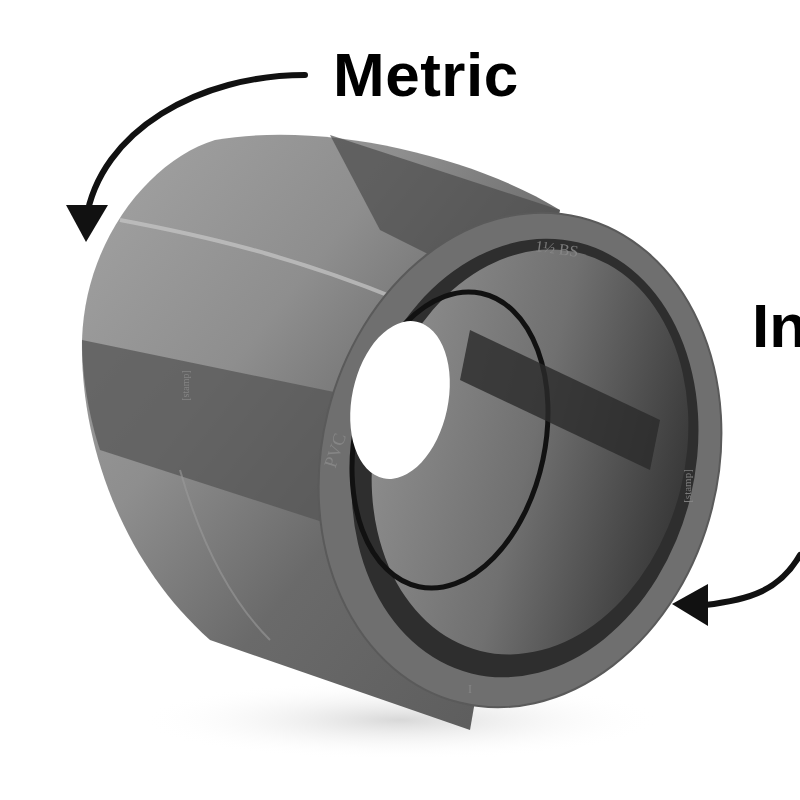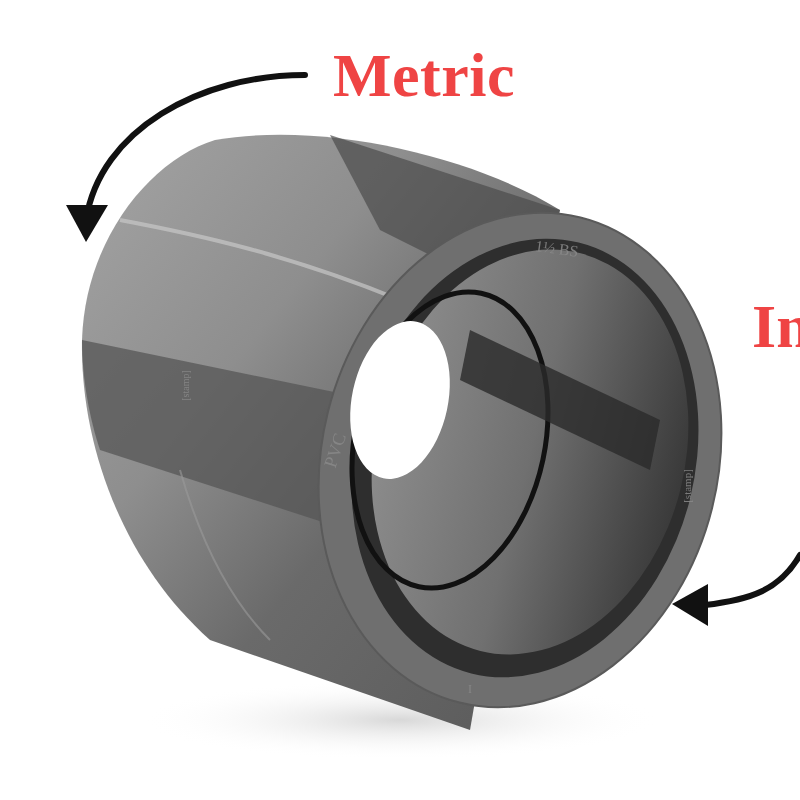--- a/index.html
+++ b/index.html
@@ -1,22 +1,22 @@
 <!DOCTYPE html>
 <html><head>
   <meta charset="utf-8">
   <style>
     html, body { margin: 0; padding: 0; background: #ffffff; }
     body { width: 800px; height: 800px; overflow: hidden; position: relative; font-family: "Liberation Sans", sans-serif; }
     .stage { position: absolute; left: 0; top: 0; width: 800px; height: 800px; }
     .label {
       position: absolute;
-      font-family: Liberation Serif, serif;
+      font-family: Liberation Sans, sans-serif;
       font-weight: 700;
-      color: #ef4444;
+      color: #000000;
       line-height: 1;
       white-space: nowrap;
     }
     .label-metric { left: 333px; top: 44px; font-size: 62px; letter-spacing: 0.5px; }
     .label-inch { left: 752px; top: 295px; font-size: 62px; }
     svg { position: absolute; left: 0; top: 0; }
     .stamp {
       position: absolute;
       font-family: "Liberation Serif", serif;
       color: #8a8a8a;

